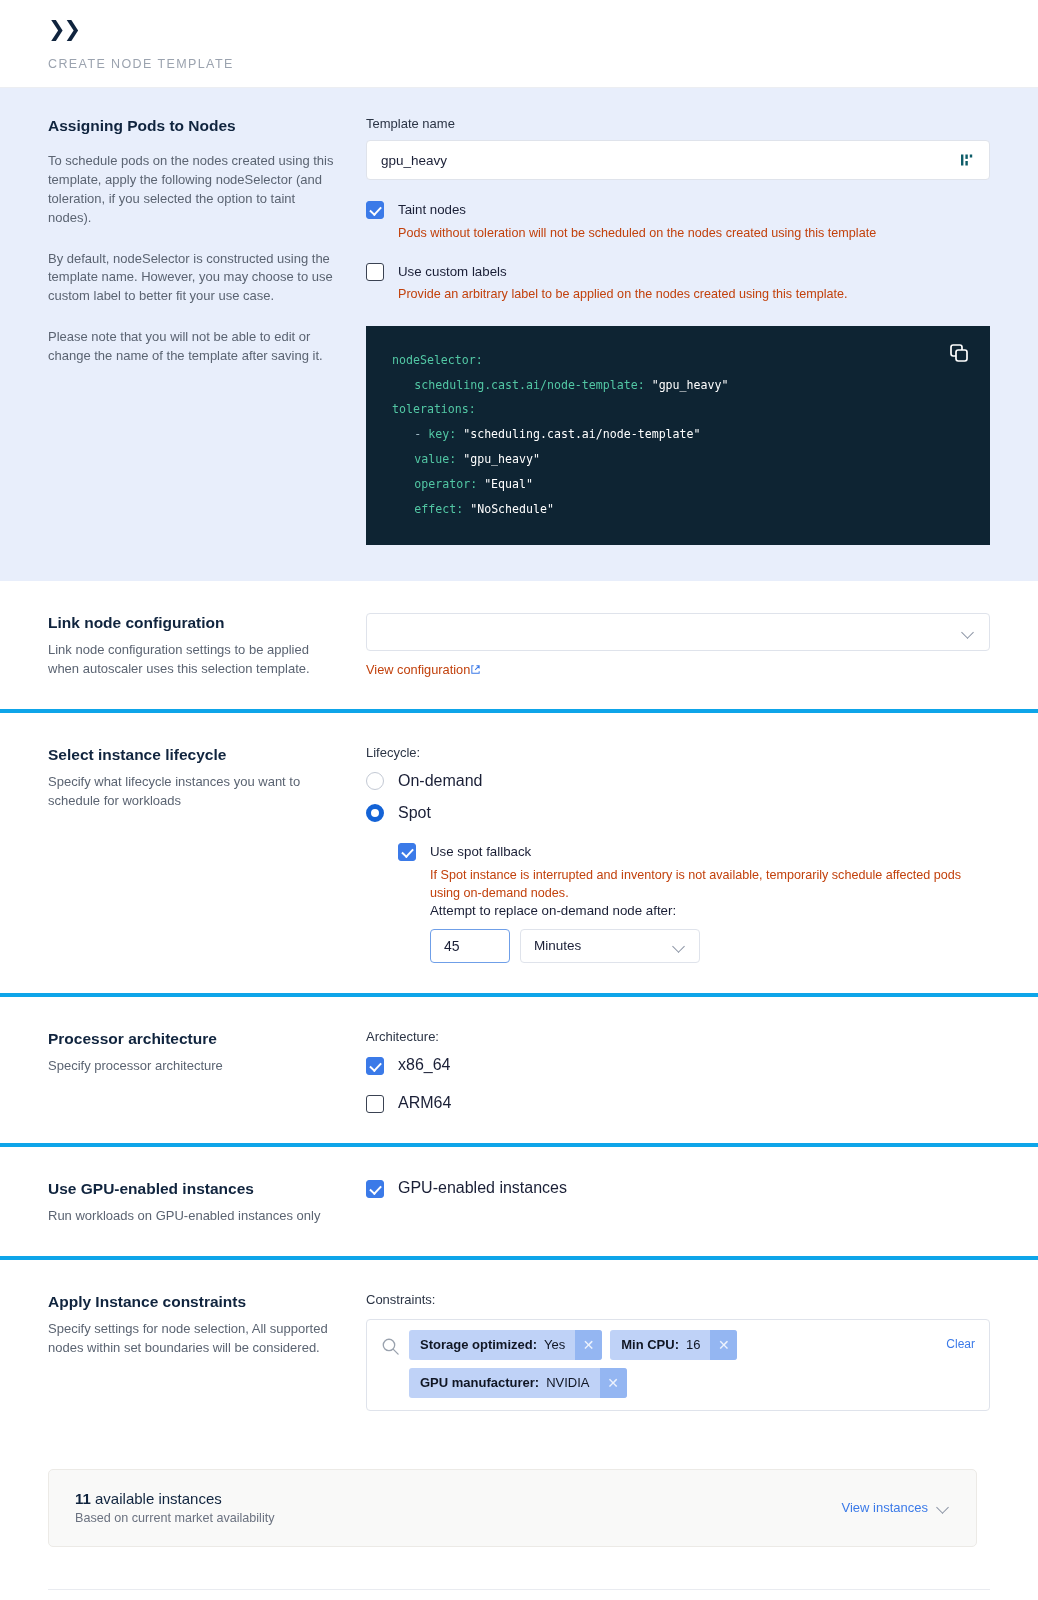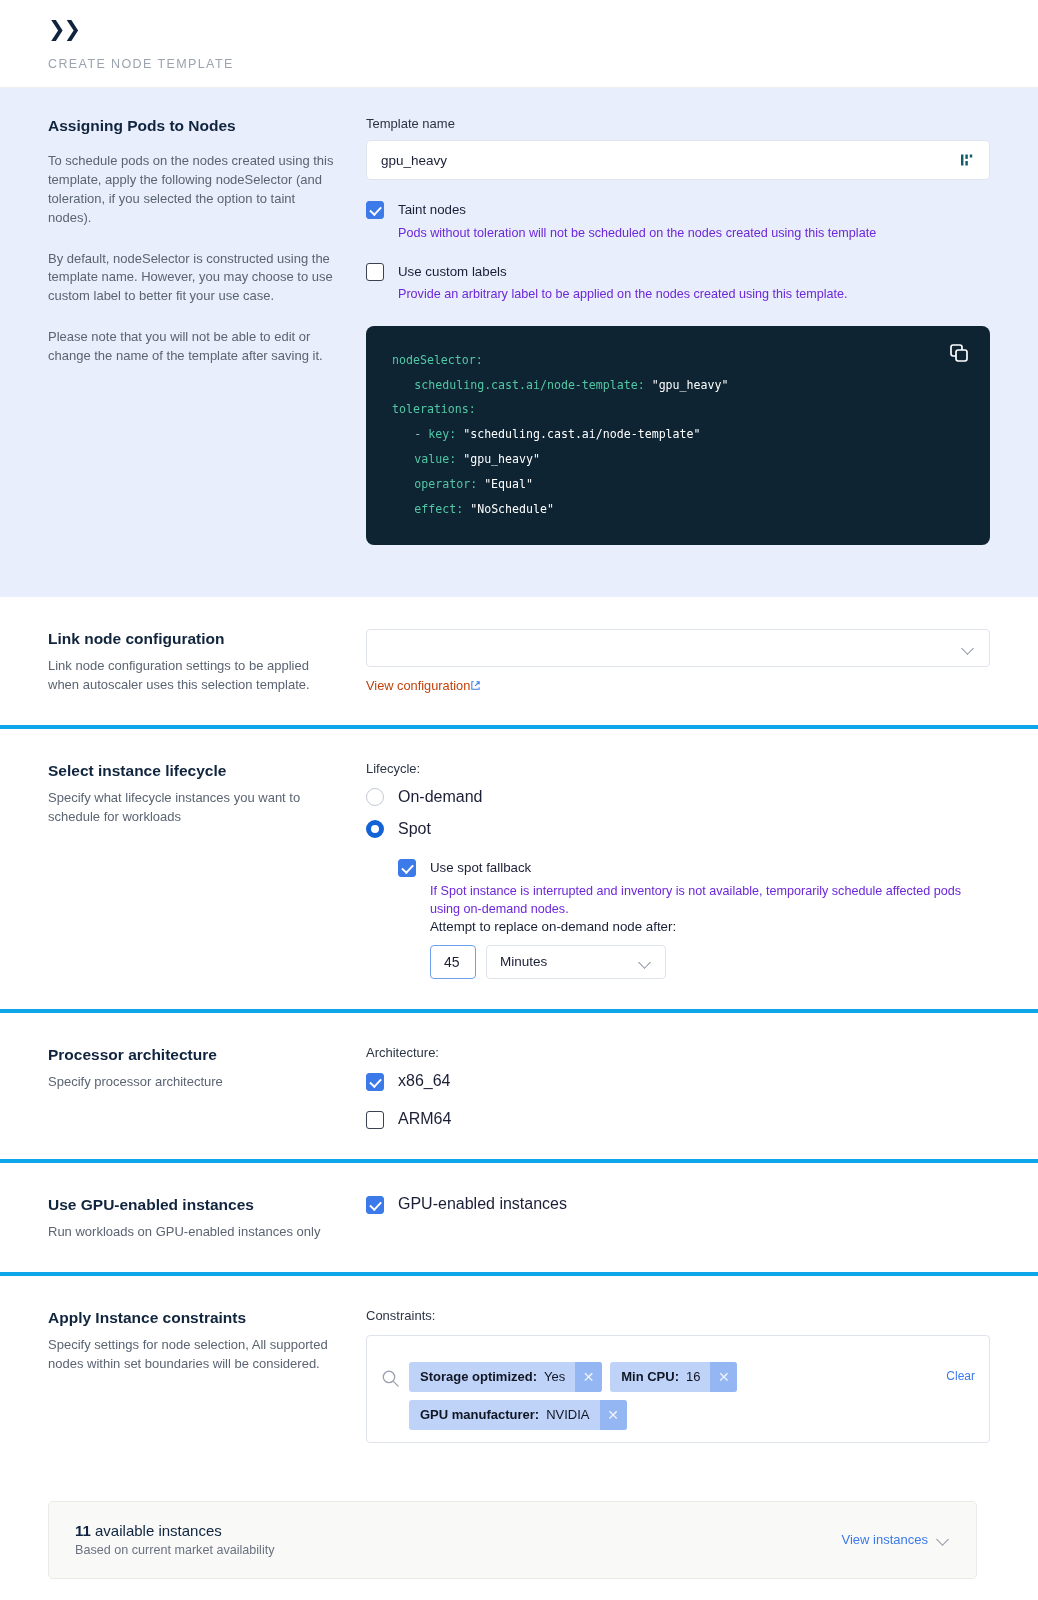--- a/index.html
+++ b/index.html
@@ -34,21 +34,21 @@
     margin-top: 17px;
     font-size: 12.5px;
     letter-spacing: 1.4px;
     color: #9ba3af;
     text-transform: uppercase;
   }
 
   
   .hero {
     background: #e8eefb;
-    padding: 28px 48px 52px 48px;
+    padding: 28px 48px 36px 48px;
     display: flex;
     gap: 0;
   }
   .col-left { width: 318px; flex: 0 0 318px; padding-right: 28px; }
   .col-right { flex: 1 1 auto; }
 
   h3.sec-title {
     font-size: 15.5px;
     font-weight: 700;
     color: #10243e;
@@ -105,40 +105,40 @@
     content: "";
     position: absolute;
     left: 5.4px; top: 2.2px;
     width: 4.6px; height: 9.4px;
     border: solid #fff;
     border-width: 0 2.1px 2.1px 0;
     transform: rotate(43deg);
   }
   .opt-text .opt-title { font-size: 13.3px; color: #1a1f36; line-height: 1.25; }
   .opt-text .opt-sub {
-    font-size: 12.6px; color: #6d28d9; margin-top: 5px; line-height: 1.45;
+    font-size: 12.6px; color: #c2410c; margin-top: 5px; line-height: 1.45;
   }
 
   .radio {
     width: 18px; height: 18px; flex: 0 0 18px;
     border-radius: 50%;
     border: 1.6px solid #c3c9d4;
     background: #fff;
     margin-right: 14px;
     position: relative;
     cursor: pointer;
   }
   .radio.on { border: 5px solid #1463d6; }
 
   
   .code {
     position: relative;
     margin-top: 22px;
     background: #0e2433;
-    border-radius: 8px;
+    border-radius: 0;
     padding: 22px 26px 24px 26px;
     font-family: "DejaVu Sans Mono", "Liberation Mono", monospace;
     font-size: 11.6px;
     line-height: 2.14;
     color: #e8f1f2;
     overflow: hidden;
   }
   .code .k { color: #52c7a4; }
   .code .s { color: #ffffff; }
   .code .d { color: #9fb8c4; }
@@ -182,40 +182,40 @@
   }
   .link {
     display: inline-flex; align-items: center; 
     color: #c2410c; font-size: 12.8px; margin-top: 11px; cursor: pointer;
   }
 
   .indent-1 { margin-left: 32px; }
 
   .inline-row { display: flex; gap: 10px; margin-top: 9px; }
   .num-input {
-    width: 46px; height: 34px;
+    width: 80px; height: 34px;
     border: 1.4px solid #6f9fe8;
     border-radius: 4px;
     display: flex; align-items: center; padding: 0 13px;
     font-size: 14px; color: #1a1f36; background: #fff;
   }
   .unit-select {
     width: 180px; height: 34px;
     border: 1px solid #dfe3eb; border-radius: 4px;
     display: flex; align-items: center; padding: 0 13px;
     font-size: 13.5px; color: #1a1f36; background: #fff; cursor: pointer;
   }
   .unit-select .sv { flex: 1 1 auto; }
 
   
   .constraints-box {
     border: 1px solid #dfe3eb;
     border-radius: 4px;
     background: #fff;
-    padding: 26px 14px 12px 14px;
+    padding: 10px 14px 12px 14px;
     display: flex;
     align-items: flex-start;
     min-height: 72px;
   }
   .search-ico { width: 20px; flex: 0 0 20px; margin-top: 7px; margin-right: 8px; }
   .chips { flex: 1 1 auto; display: flex; flex-wrap: wrap; gap: 8px; }
   .chip {
     display: inline-flex; align-items: stretch;
     background: #bfd2f7; border-radius: 3px;
     overflow: hidden; height: 30px;

